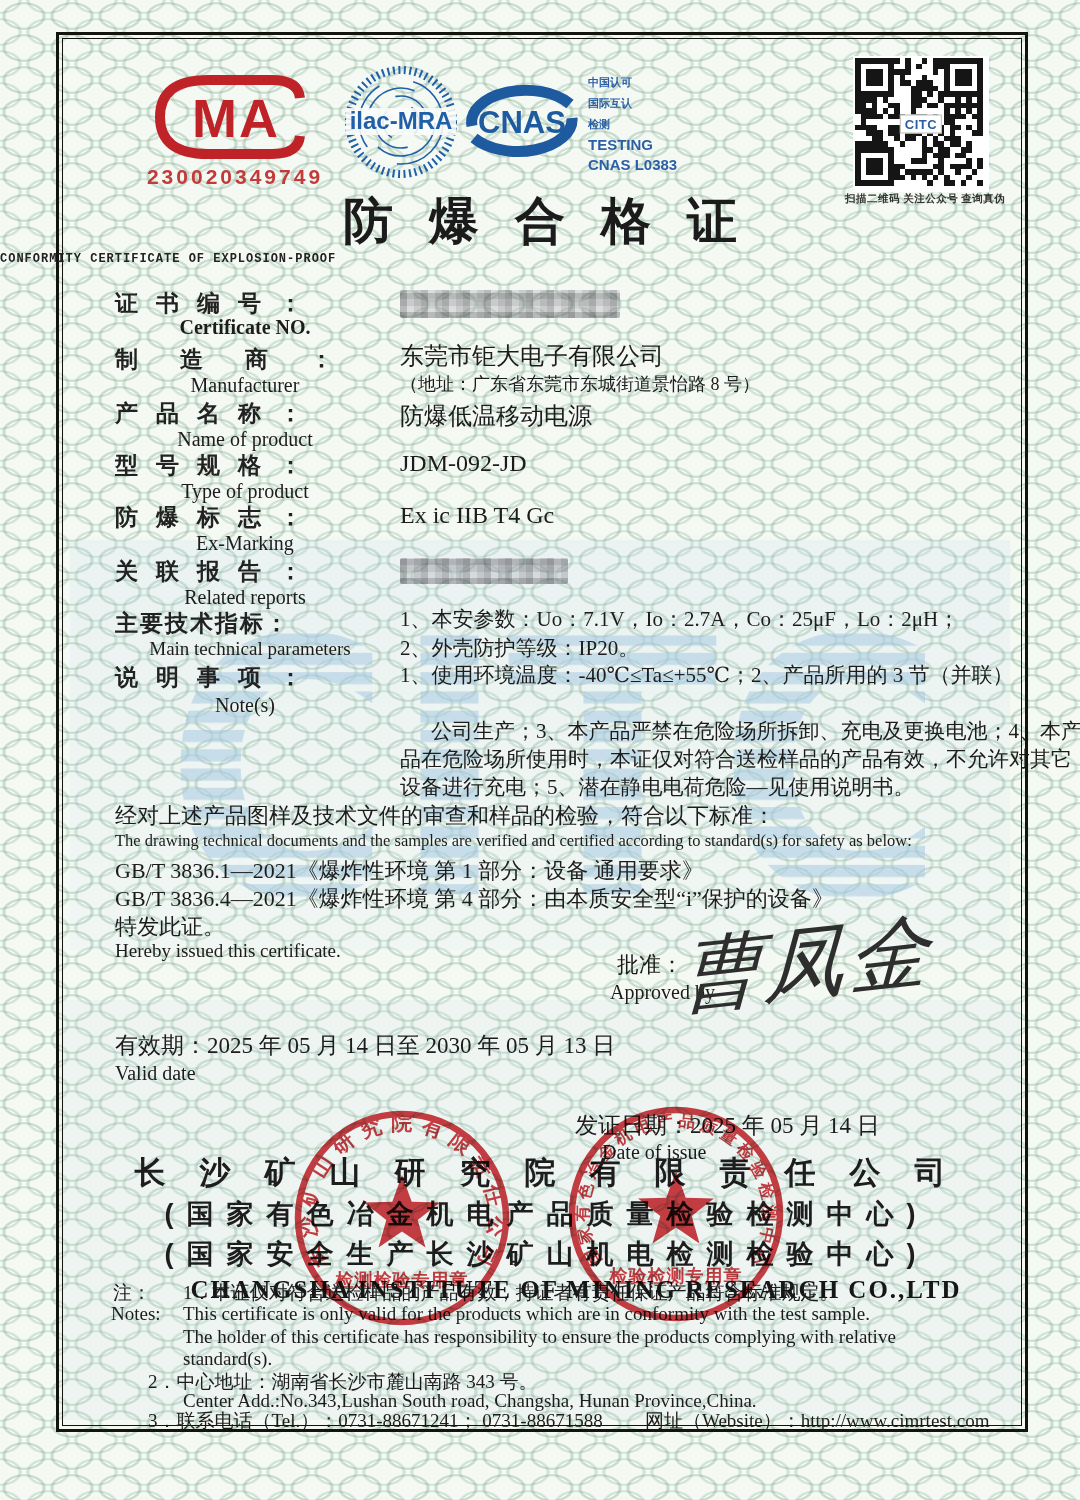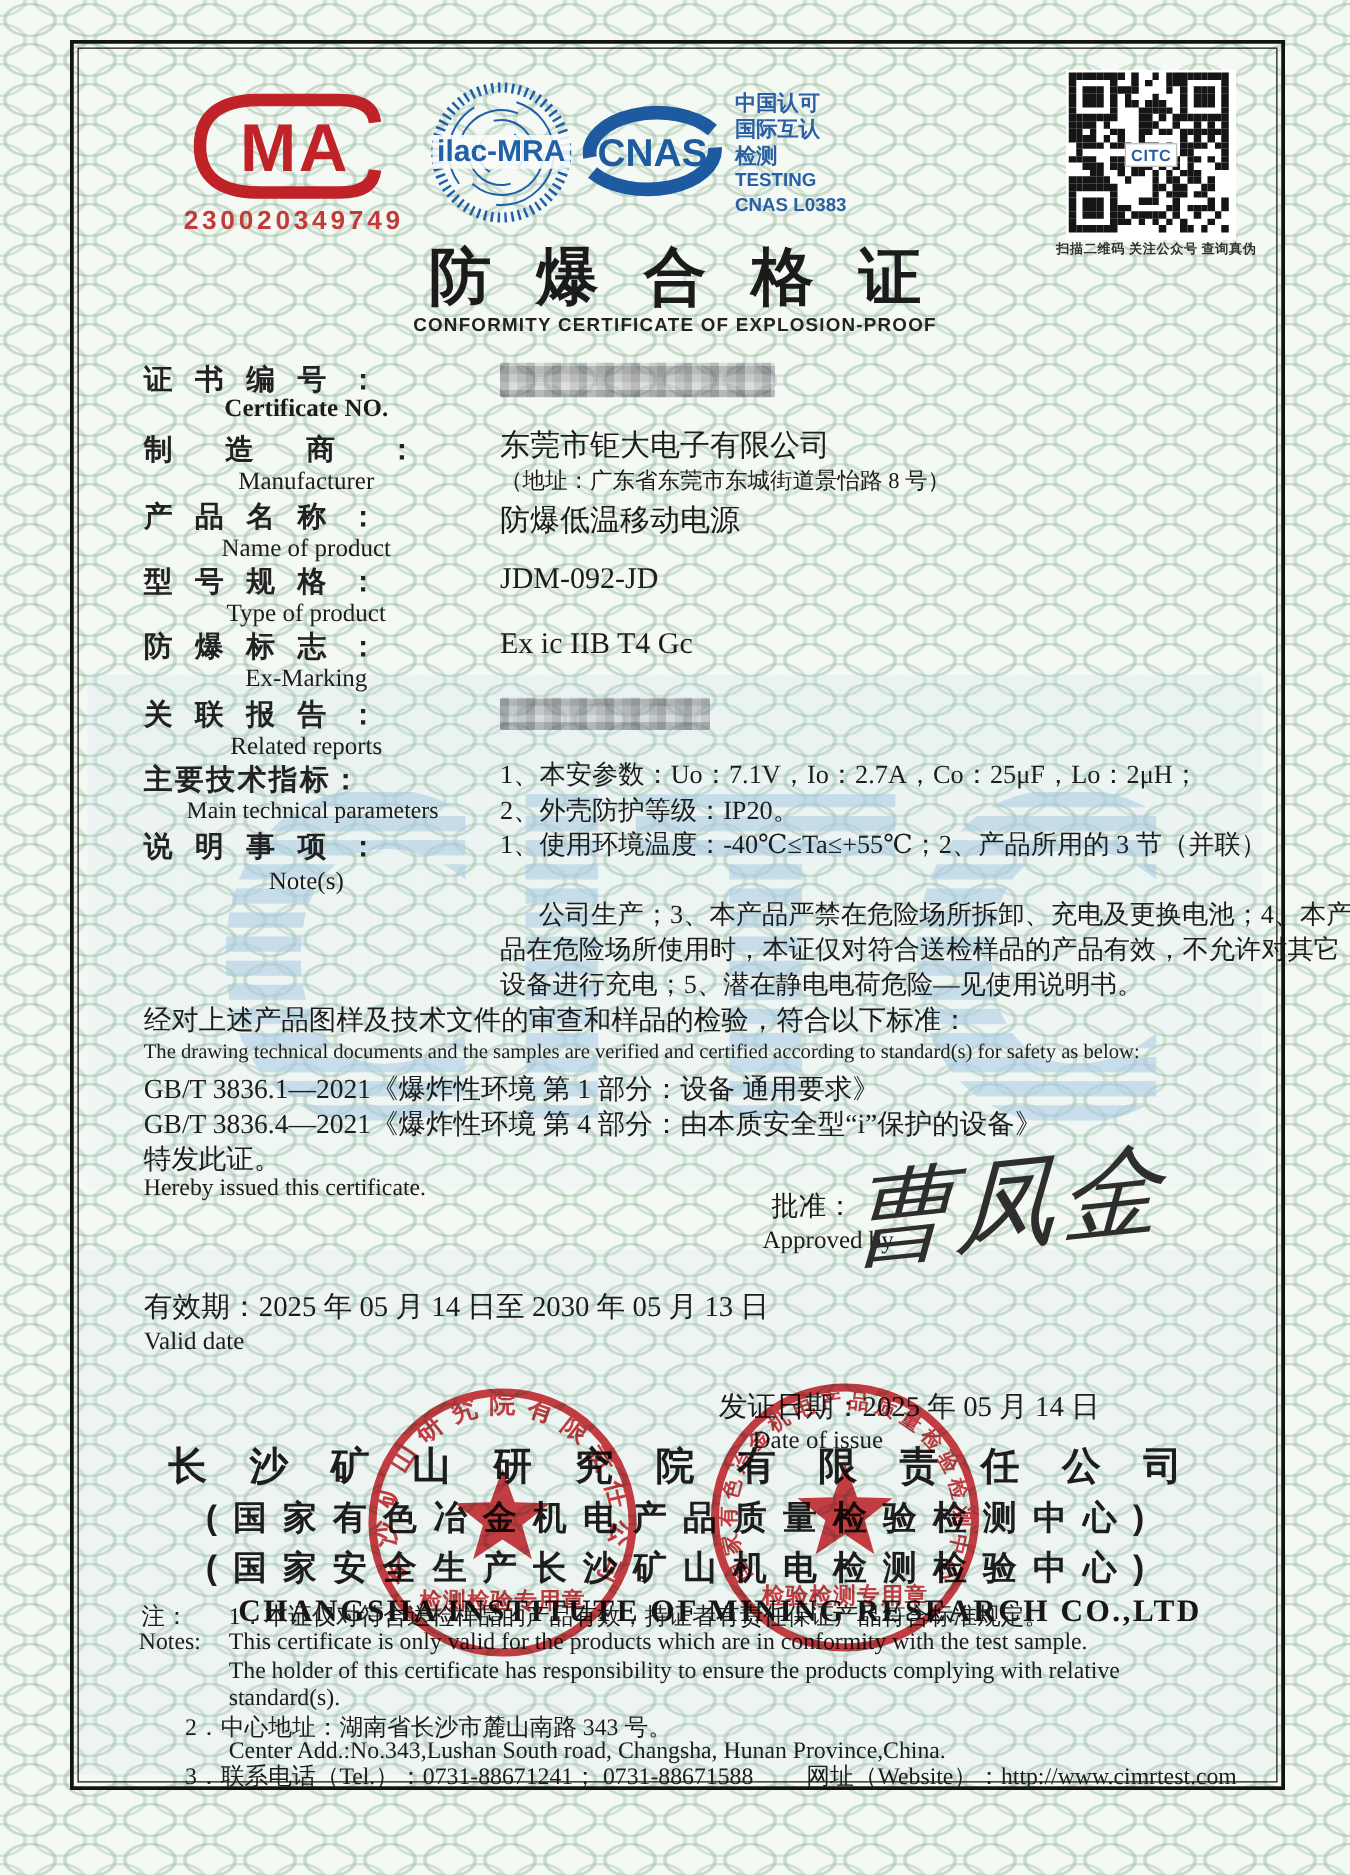--- a/index.html
+++ b/index.html
@@ -23,22 +23,22 @@
   .lbl-zh{font-size:23px; color:#222; white-space:nowrap;}
   .lbl-en{font-size:20px; text-align:center; white-space:nowrap;}
   .val{font-size:21px; white-space:nowrap;}
   .mosaic{
     background-image:
       repeating-linear-gradient(0deg, rgba(80,80,88,.45) 0 6px, rgba(175,175,180,.35) 6px 12px, rgba(120,120,128,.4) 12px 19px),
       repeating-linear-gradient(90deg, rgba(70,70,78,.5) 0 7px, rgba(200,200,205,.35) 7px 14px, rgba(130,130,138,.45) 14px 21px);
     filter:blur(.6px); border-radius:2px; opacity:.75;
   }
   .title-zh{font-family:"Liberation Sans","DejaVu Sans",sans-serif; font-weight:700; font-size:50px; letter-spacing:36px; text-indent:36px; text-align:center; width:100%; color:#1b1b1b;}
-  .title-en{font-family:Liberation Sans, sans-serif; font-weight:700; font-size:15px; letter-spacing:1px; text-align:center; width:100%; color:#222;}
-  .acc-zh{font-family:"Liberation Sans","DejaVu Sans",sans-serif; font-weight:700; font-size:17px; line-height:21px; color:#2a5fa5;}
+  .title-en{font-family:Liberation Mono, monospace; font-weight:700; font-size:12px; letter-spacing:1px; width:100%; color:#222;}
+  .acc-zh{font-family:"Liberation Sans","DejaVu Sans",sans-serif; font-weight:700; font-size:11px; line-height:21px; color:#2a5fa5;}
   .acc-en{font-family:"Liberation Sans","DejaVu Sans",sans-serif; font-weight:700; font-size:15px; line-height:20px; color:#2a5fa5;}
   .cma-num{font-family:"Liberation Sans","DejaVu Sans",sans-serif; font-weight:700; color:#c33a38; font-size:21px; letter-spacing:3px; text-align:center;}
   #qr{position:absolute; left:853px; top:56px; width:132px; height:132px; background:#fff; padding:2px; z-index:2;}
   #qr-cells{display:grid; grid-template-columns:repeat(23,1fr); grid-template-rows:repeat(23,1fr); width:128px; height:128px;}
   #qr-cells i{display:block;}
   #qr-cells i.on{background:#151515;}
   .qr-center{position:absolute; left:50%; top:50%; transform:translate(-50%,-50%); background:#fff; border:1px solid #bbb; padding:1px 4px; font-family:"Liberation Sans",sans-serif; font-weight:800; font-size:13px; color:#2a5fa5; letter-spacing:.5px;}
   .qr-caption{font-family:"Liberation Serif",serif; font-weight:700; font-size:10.5px; color:#333; letter-spacing:.5px; white-space:nowrap;}
   .stamp{position:absolute; width:230px; height:230px; z-index:4; mix-blend-mode:multiply; opacity:.88;}
   .sig{z-index:3;}

